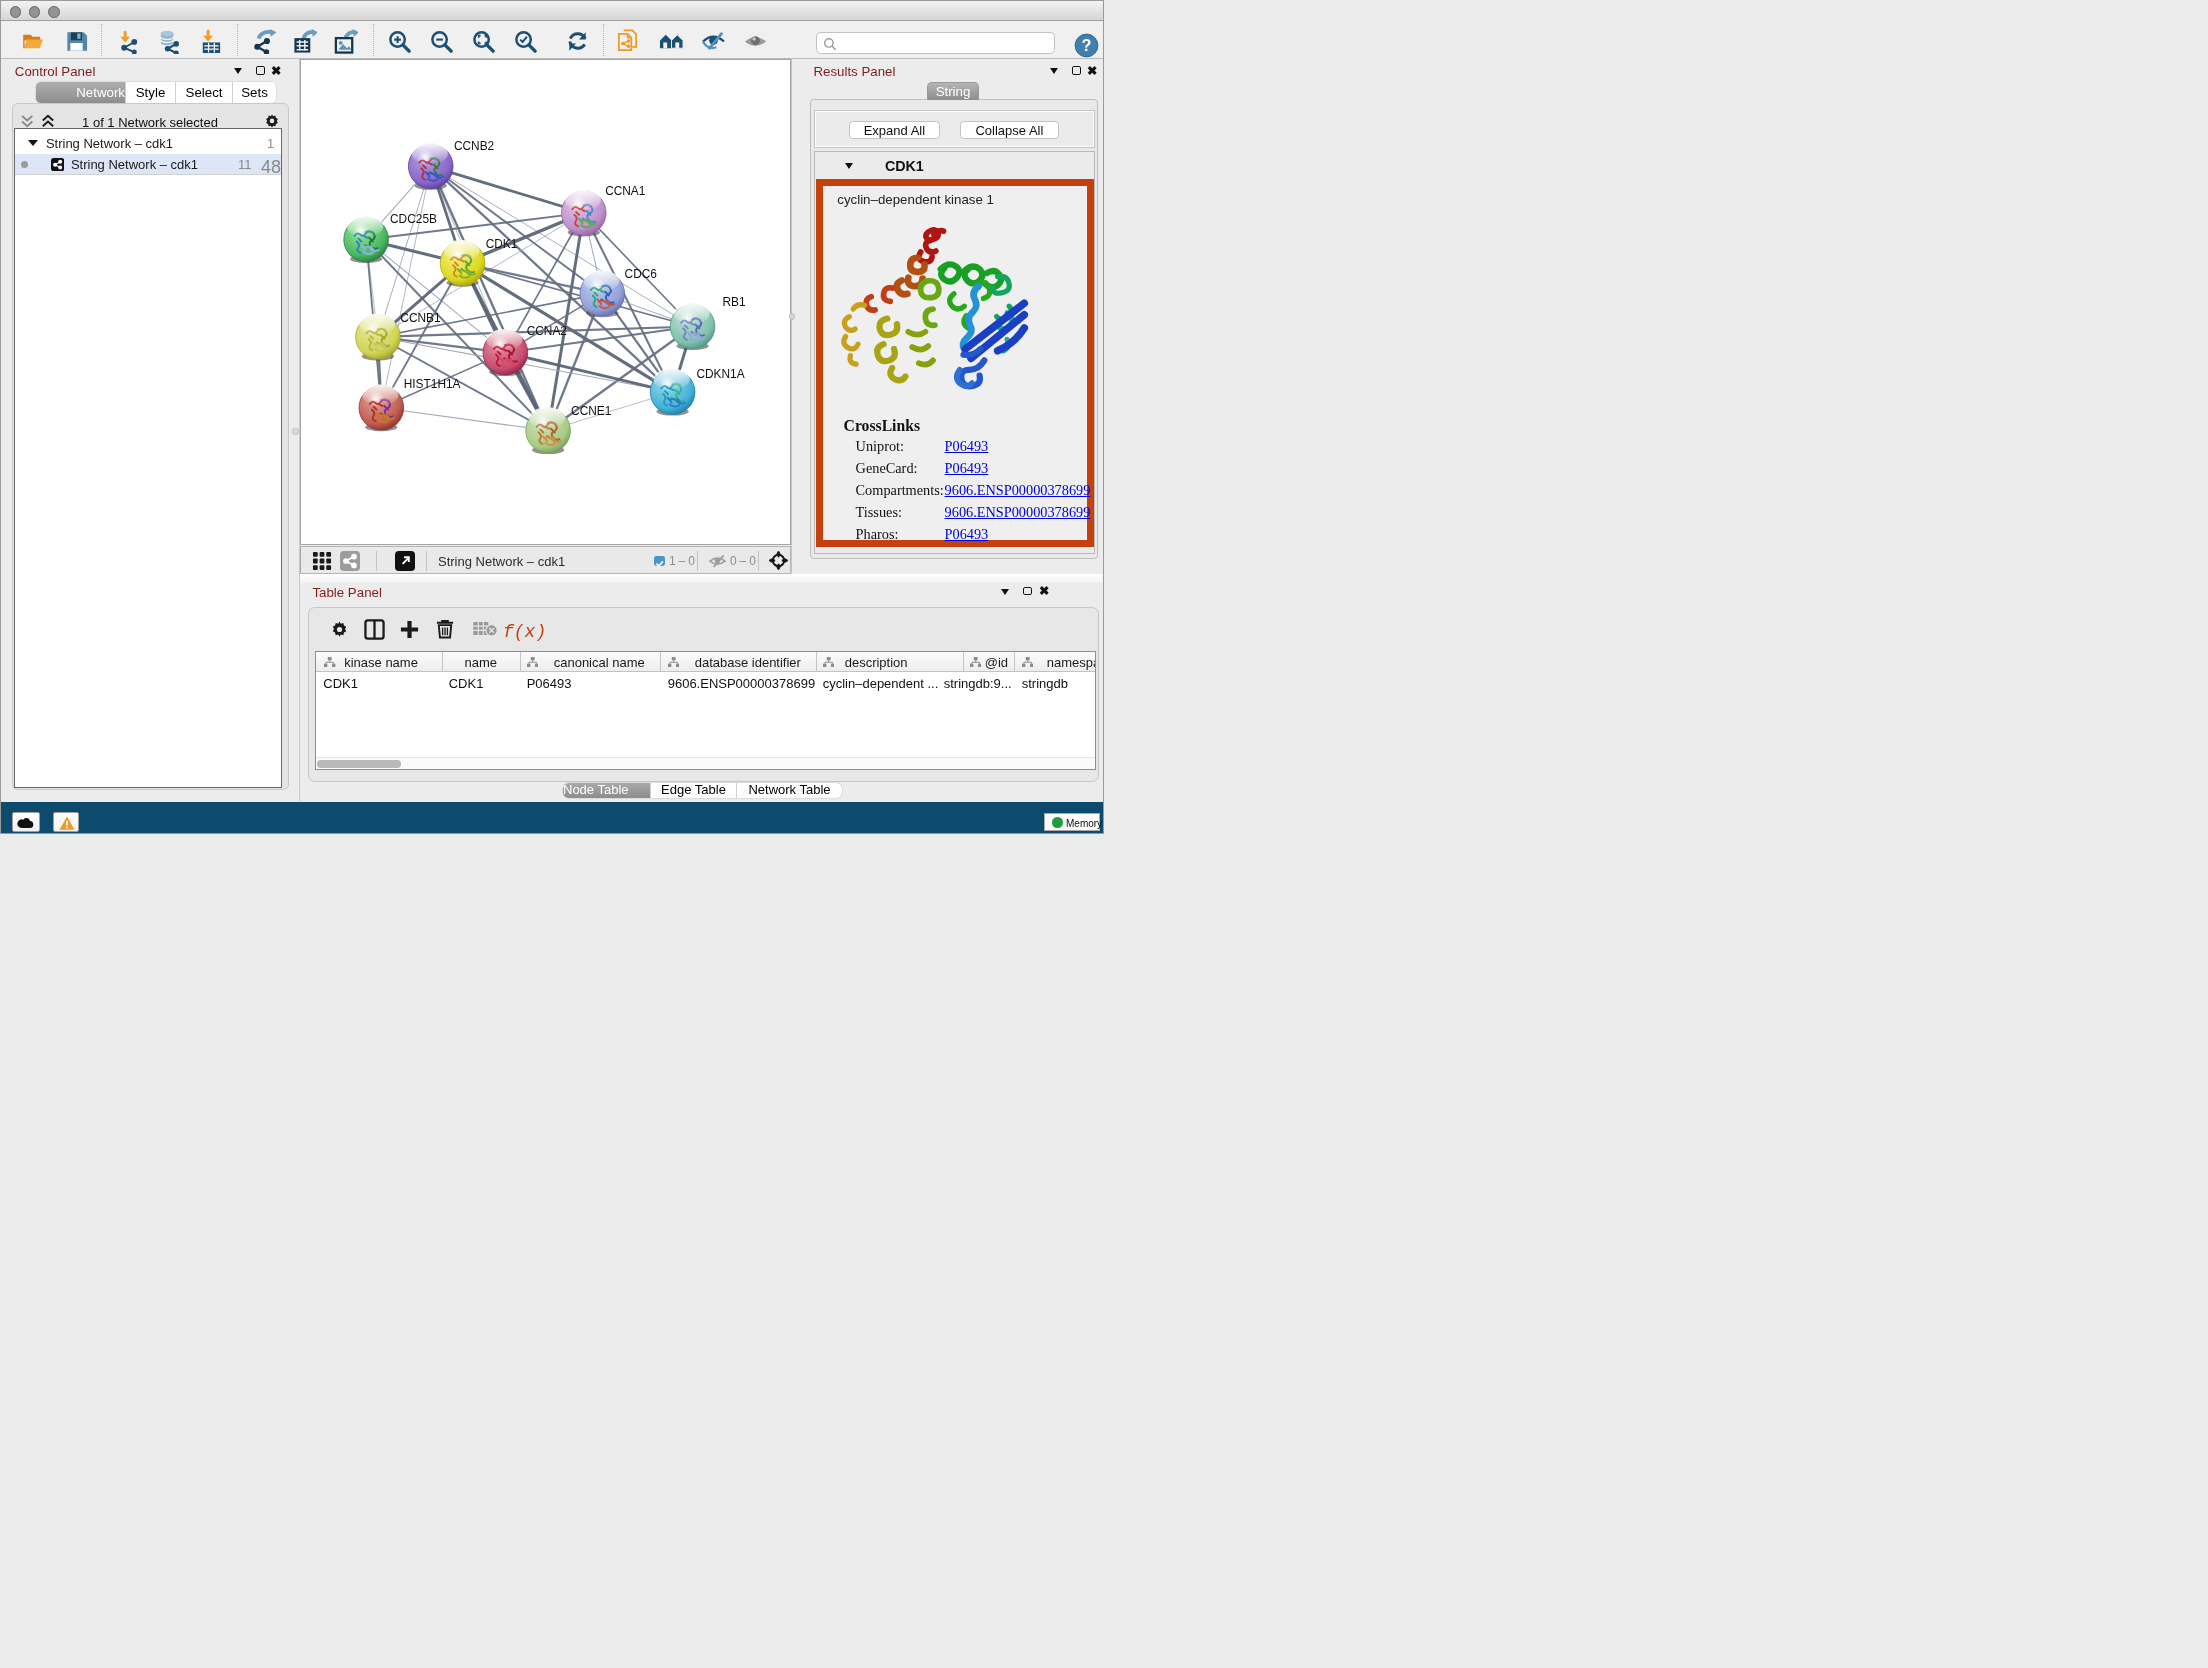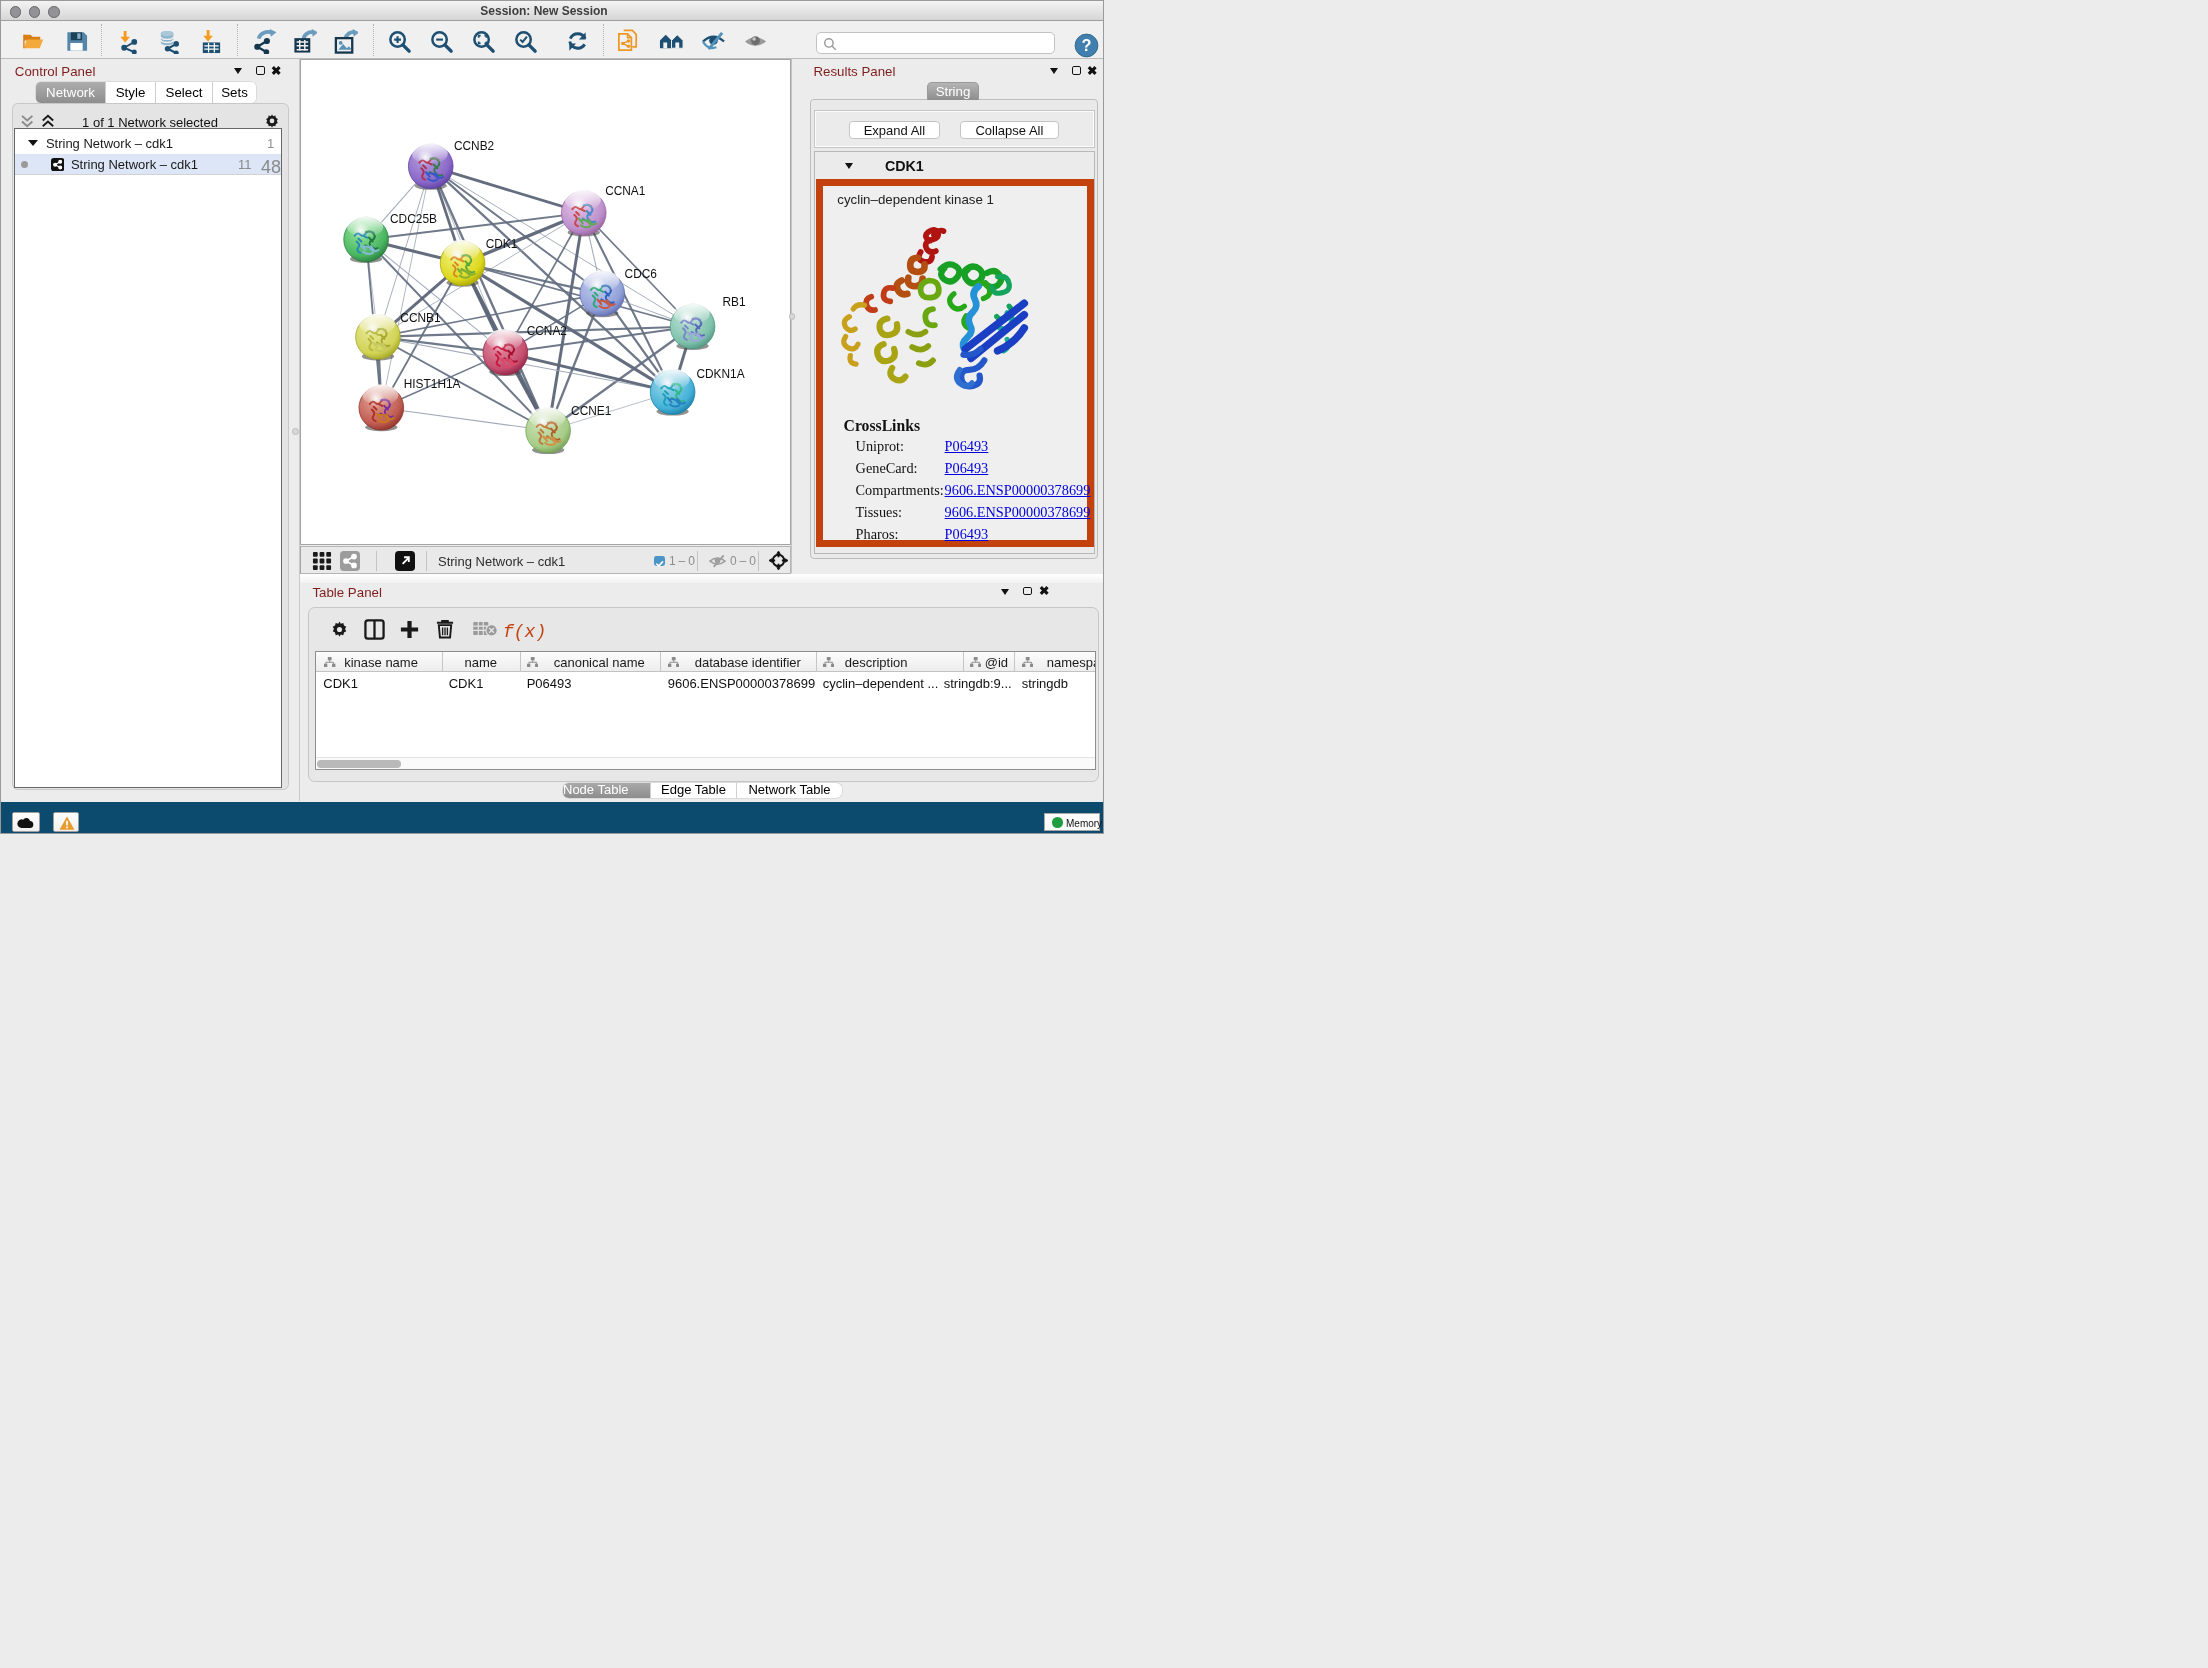--- a/index.html
+++ b/index.html
@@ -28,21 +28,20 @@
 .hb-tri{position:absolute;width:0;height:0;border-left:4.8px solid transparent;border-right:4.8px solid transparent;border-top:6.2px solid #111}
 .hb-sq{position:absolute;width:8.6px;height:8.6px;border:1.5px solid #111;border-radius:1.9px}
 .hb-x{position:absolute;font-size:12.4px;font-weight:700;color:#111;line-height:9.5px}
 </style>
 </head>
 <body>
 <div id="titlebar">
   <div class="tl" style="left:8.5px"></div>
   <div class="tl" style="left:27.5px"></div>
   <div class="tl" style="left:47px"></div>
-  <div id="title">Session: New Session</div>
 </div>
 <div id="toolbar">
 <svg class="ticon" style="left:20px" viewBox="0 0 26 26">
   <path d="M3 6 h7 l2 2 h8 v4 H3z" fill="#d97e12"></path>
   <path d="M3 20 L6 11 h17 l-3.5 9z" fill="#f4a93c"></path>
   <path d="M3 20 V6" stroke="#d97e12" stroke-width="1.4"></path>
 </svg>
 <svg class="ticon" style="left:63px" viewBox="0 0 26 26">
   <path d="M3.5 3.5 h17 l3.5 3.5 v15.5 h-20.5z" fill="#5386a8"></path>
   <rect x="7.2" y="3.5" width="11.6" height="8.2" fill="#1d4056"></rect>
@@ -172,21 +171,21 @@
   <text x="11.5" y="17" font-size="15" font-weight="700" fill="#fff" text-anchor="middle" font-family="Liberation Sans">?</text>
 </svg>
 </div>
 <div id="controlpanel">
   <div class="paneltitle abs" style="left:13.8px;top:5.2px">Control Panel</div>
   <div class="hb-tri" style="left:233px;top:9px"></div>
   <div class="hb-sq" style="left:255px;top:7.1px"></div>
   <div class="hb-x" style="left:270px;top:7.6px">✖</div>
 
   <div class="abs" style="left:35px;top:22.6px;height:21.6px;display:flex;font-size:13.3px;border-radius:4.8px;box-shadow:0 0 0 0.5px #c9c9c9">
-    <div style="width:69px;background:linear-gradient(#adadad,#8e8e8e);color:#fff;border-radius:4.8px 0 0 4.8px;text-align:center;line-height:21px">Network</div>
+    <div style="width:89px;background:linear-gradient(#adadad,#8e8e8e);color:#fff;border-radius:4.8px 0 0 4.8px;text-align:right;line-height:21px">Network</div>
     <div style="width:50px;background:#fff;border-left:1px solid #cfcfcf;text-align:center;line-height:21px">Style</div>
     <div style="width:57px;background:#fff;border-left:1px solid #cfcfcf;text-align:center;line-height:21px">Select</div>
     <div style="width:44px;background:#fff;border-left:1px solid #cfcfcf;border-radius:0 4.8px 4.8px 0;text-align:center;line-height:21px">Sets</div>
   </div>
 
   <div class="abs" style="left:10.5px;top:44px;width:277px;height:687px;background:#e4e4e4;border:1px solid #c8c8c8;border-radius:5.7px">
 
     <svg class="abs" style="left:7.6px;top:8.6px" width="38" height="17" viewBox="0 0 40 18">
       <path d="M2 3 l5.5 5 L13 3 M2 9 l5.5 5 L13 9" fill="none" stroke="#8a8a8a" stroke-width="2"></path>
       <path d="M24 8 l5.5-5 L35 8 M24 14 l5.5-5 L35 14" fill="none" stroke="#1a1a1a" stroke-width="2"></path>

